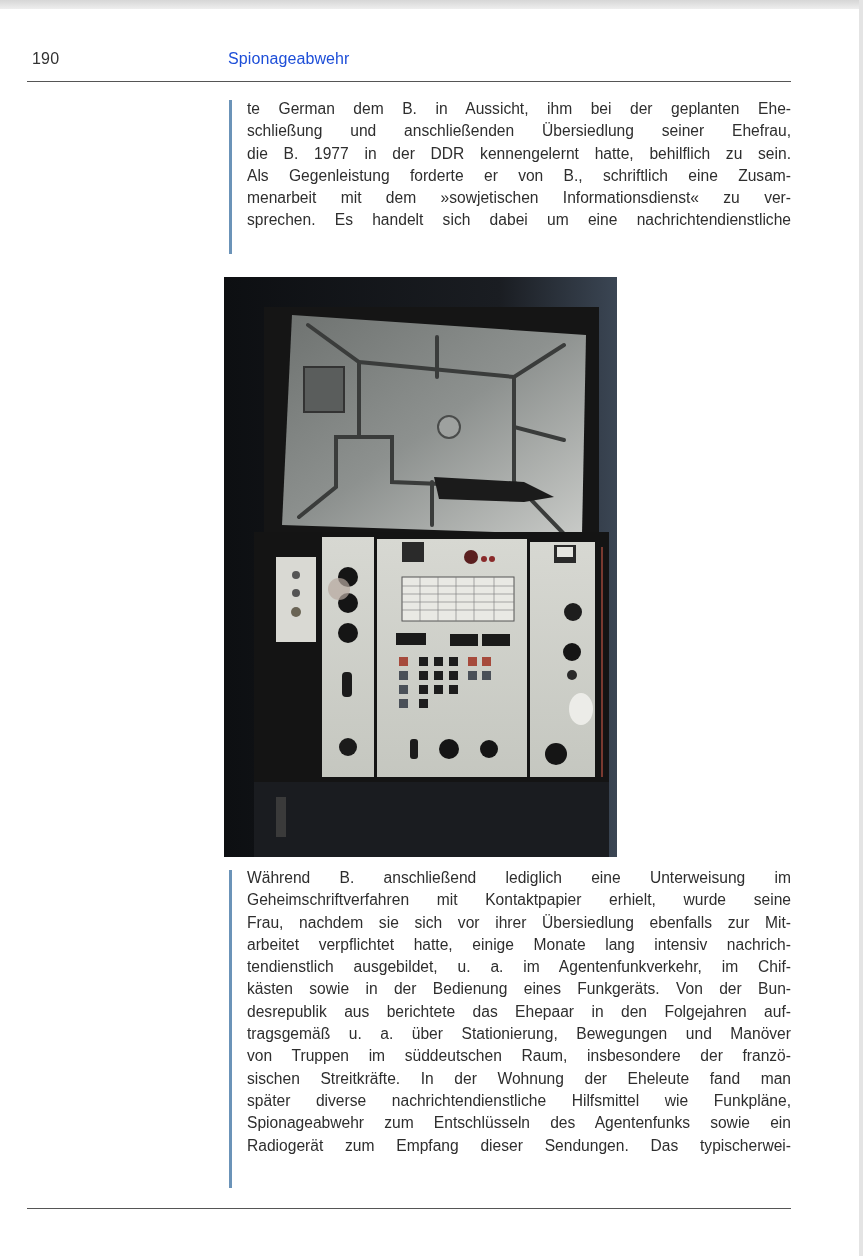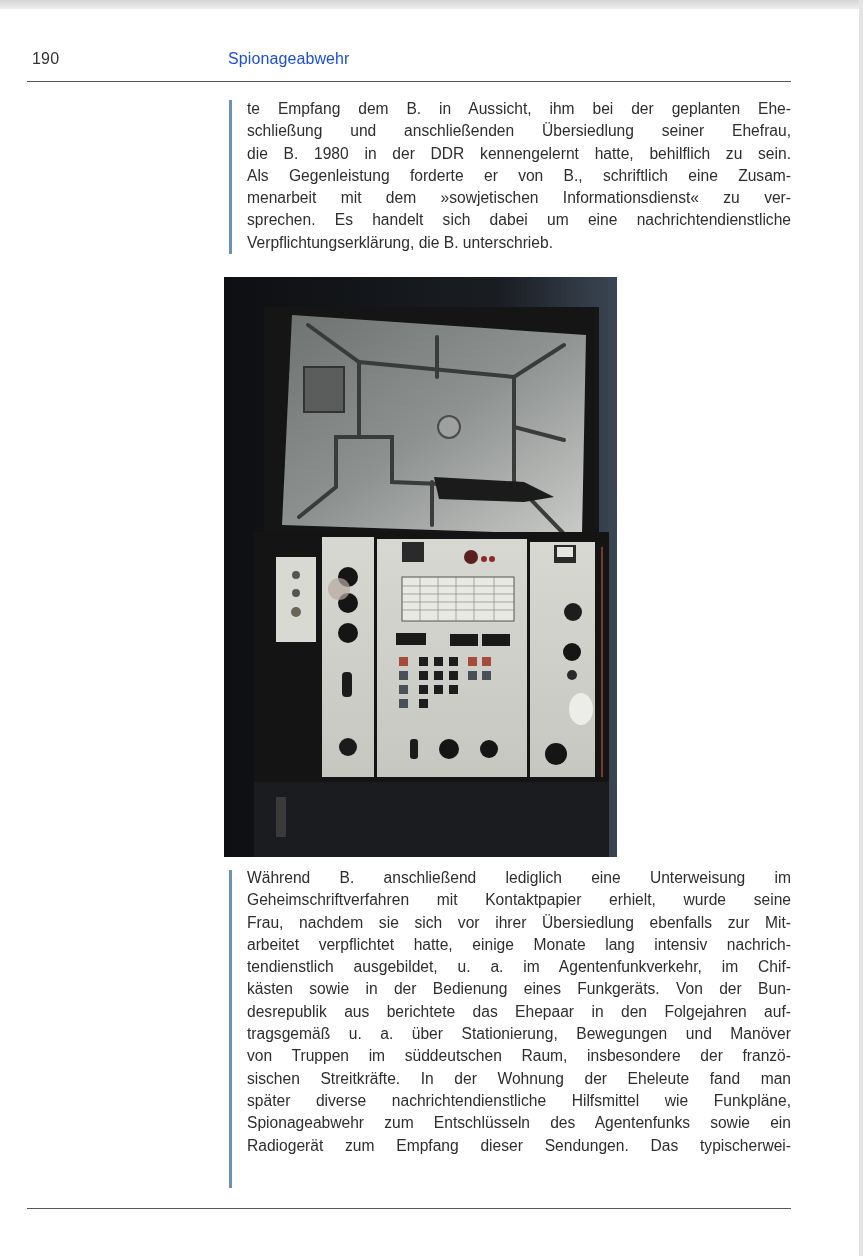--- a/index.html
+++ b/index.html
@@ -29,27 +29,26 @@
 
 <div class="top-edge"></div>
 <div class="right-edge"></div>
 
 <div class="page-number">190</div>
 <div class="running-head">Spionageabwehr</div>
 <div class="header-rule"></div>
 
 <div class="margin-bar" style="top:100px;height:154px;"></div>
 <div class="para" style="top:98px;">
-  <span class="line">te Empfang dem B. in Aussicht, ihm bei der geplanten Ehe-</span>
+  <span class="line">te German dem B. in Aussicht, ihm bei der geplanten Ehe-</span>
   <span class="line">schließung und anschließenden Übersiedlung seiner Ehefrau,</span>
-  <span class="line">die B. 1980 in der DDR kennengelernt hatte, behilflich zu sein.</span>
+  <span class="line">die B. 1977 in der DDR kennengelernt hatte, behilflich zu sein.</span>
   <span class="line">Als Gegenleistung forderte er von B., schriftlich eine Zusam-</span>
   <span class="line">menarbeit mit dem »sowjetischen Informationsdienst« zu ver-</span>
   <span class="line">sprechen. Es handelt sich dabei um eine nachrichtendienstliche</span>
-  <span class="line last">Verpflichtungserklärung, die B. unterschrieb.</span>
 </div>
 
 <div class="photo" title="Photograph of an open agent radio transceiver case with lid and control panels">
   <svg width="393" height="580" viewBox="0 0 393 580" xmlns="http://www.w3.org/2000/svg">
     <defs>
       <linearGradient id="lid" x1="0" y1="0" x2="1" y2="1">
         <stop offset="0" stop-color="#6e7270"></stop>
         <stop offset="0.5" stop-color="#8d918f"></stop>
         <stop offset="1" stop-color="#c9cbc8"></stop>
       </linearGradient>

